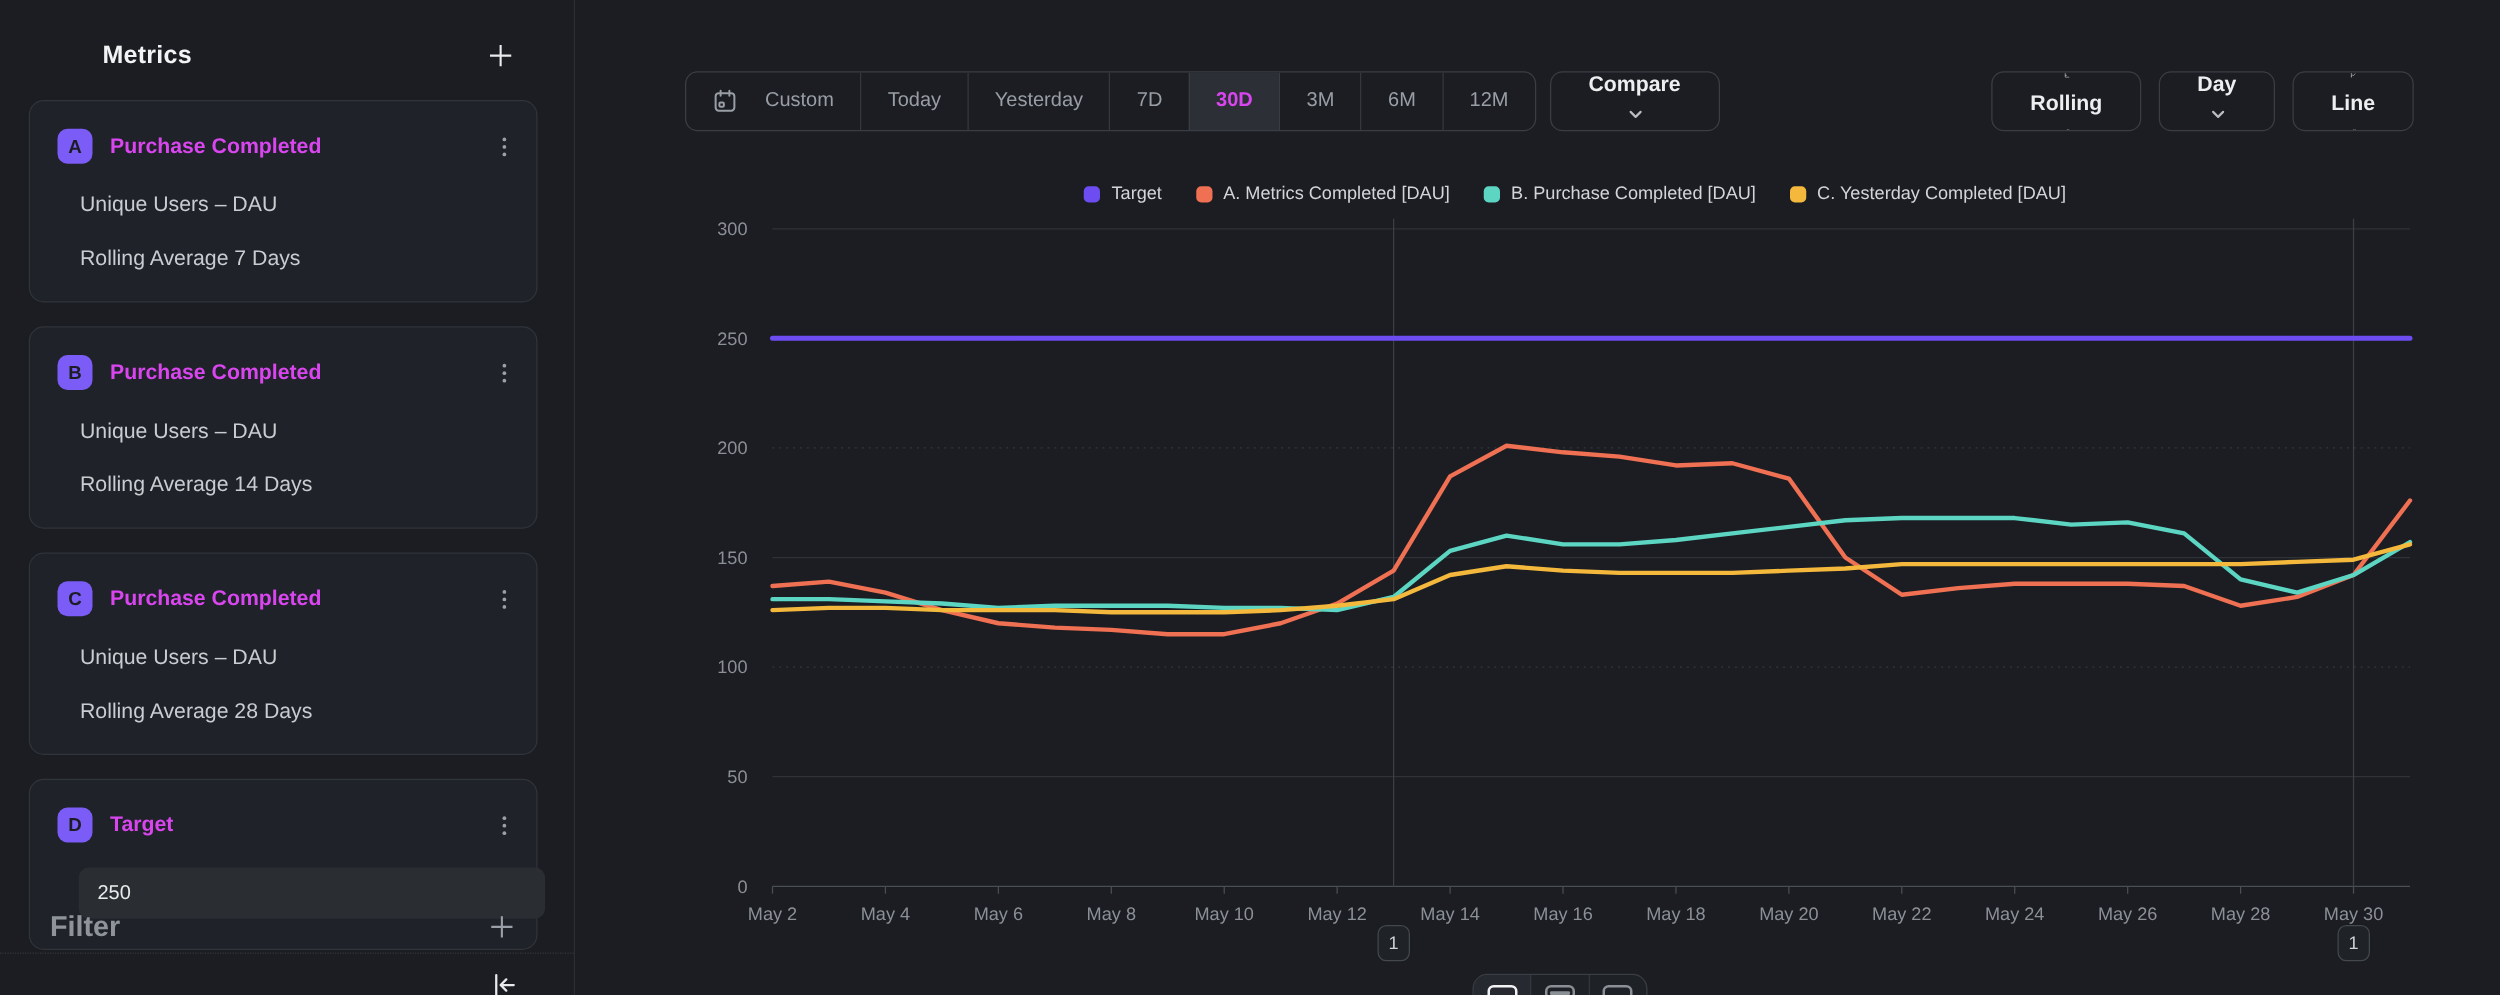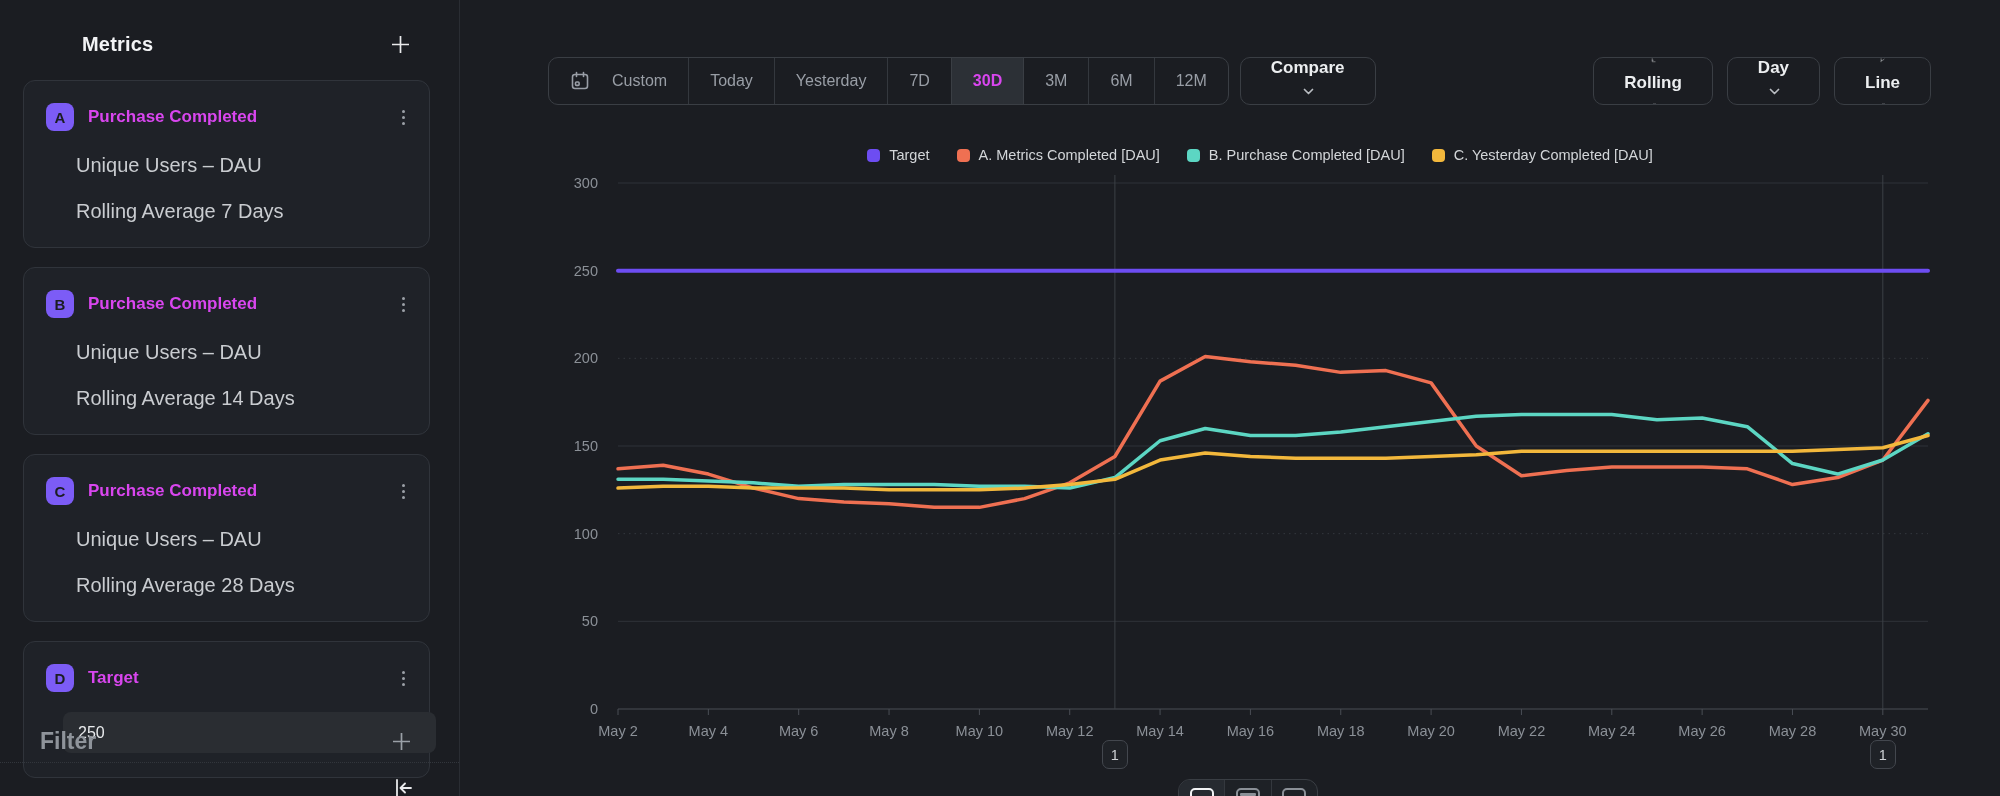--- a/index.html
+++ b/index.html
@@ -29,21 +29,21 @@
   }
   .metric-head { display:flex; align-items:center; }
   .metric-badge {
     width:28px; height:28px; border-radius:8px; background:#7c5cf6;
     color:#1b1d22; font-size:15px; font-weight:700;
     display:flex; align-items:center; justify-content:center; flex:0 0 auto;
   }
   .metric-title { margin-left:14px; font-size:17px; font-weight:700; color:#d946ef; flex:1; }
   .kebab { display:flex; flex-direction:column; gap:3px; padding:4px; background:none; border:none; cursor:pointer; }
   .kebab i { width:3px; height:3px; border-radius:50%; background:#9ba0a7; display:block; }
-  .metric-sub { margin:23px 0 0 30px; font-size:20px; color:#c9ccd0; }
+  .metric-sub { margin:23px 0 0 18px; font-size:17px; color:#c9ccd0; }
   .target-input {
     display:block; margin:20px 0 0 17px; width:373px; height:41px;
     background:#2a2d32; border:none; border-radius:8px; color:#e9ebed;
     font-size:16px; padding:0 15px; font-family:inherit; outline:none;
   }
   .filter-row {
     position:absolute; left:0; top:726px; width:460px;
     display:flex; align-items:center; justify-content:space-between;
     padding:0 48px 0 40px; height:30px;
   }

